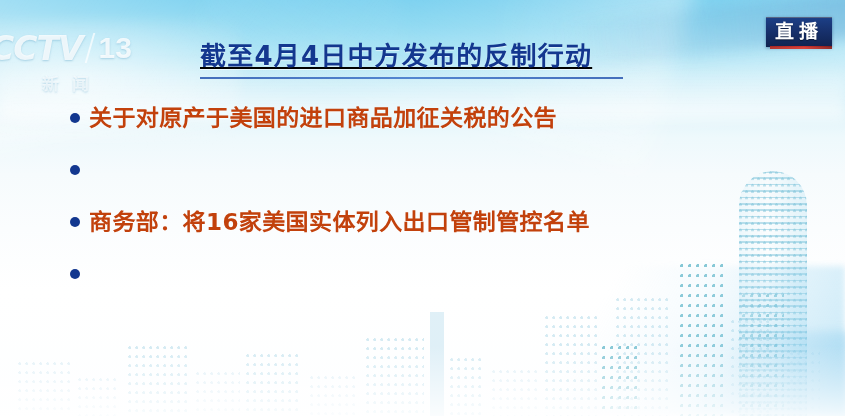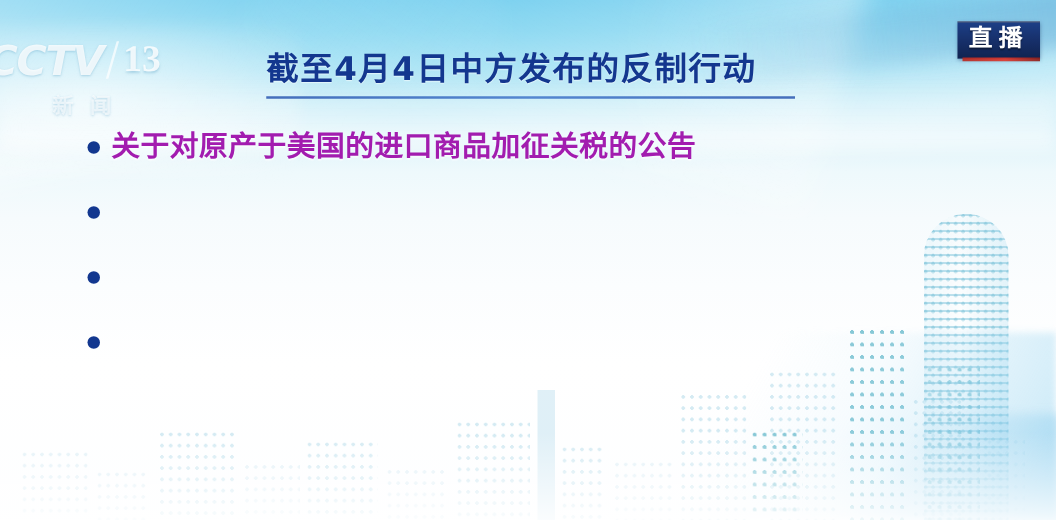--- a/index.html
+++ b/index.html
@@ -193,21 +193,21 @@
   }
   .logo-slash {
     display: inline-block;
     width: 2px;
     height: 30px;
     background: rgba(255,255,255,0.70);
     transform: skewX(-16deg);
     margin: 0 4px 0 2px;
   }
   .logo-13 {
-    font-family: Liberation Serif, serif;
+    font-family: Liberation Sans, sans-serif;
     font-size: 30px;
     font-weight: 700;
     color: rgba(255,255,255,0.82);
     text-shadow: 0 1px 2px rgba(120,180,210,0.5);
     line-height: 1;
   }
   .logo-sub {
     margin-top: 2px;
     padding-left: 52px;
     font-size: 17px;
@@ -244,22 +244,23 @@
     width: 62px;
     height: 3px;
     background: linear-gradient(90deg, #b8281f, #e0352a 55%, #8e1d17);
     opacity: 0.9;
   }
 
   
   .title-wrap {
     position: absolute;
     top: 42px;
-    left: 213px;
+    left: 200px;
     width: 440px;
+    text-decoration: underline;
   }
   .title {
     font-family: "DejaVu Sans", sans-serif;
     font-size: 26px;
     font-weight: 700;
     color: #13378f;
     letter-spacing: 1.2px;
     line-height: 1.1;
     white-space: nowrap;
     text-shadow: 0 1px 1px rgba(255,255,255,0.6);
@@ -290,21 +291,21 @@
     height: 10px;
     border-radius: 50%;
     background: #12378f;
     margin-top: 10px;
     margin-right: 9px;
   }
   .bullet-text {
     font-family: "DejaVu Sans", sans-serif;
     font-size: 23px;
     font-weight: 700;
-    color: #a21caf;
+    color: #c2410c;
     line-height: 30px;
     letter-spacing: 0.4px;
     white-space: nowrap;
     text-shadow: 0 1px 1px rgba(255,255,255,0.55);
   }
 </style>
 </head>
 <body>
 
 <div id="screen">
@@ -366,19 +367,20 @@
   <div class="bullets">
     <div class="bullet-item">
       <span class="bullet-dot"></span>
       <span class="bullet-text">关于对原产于美国的进口商品加征关税的公告</span>
     </div>
     <div class="bullet-item">
       <span class="bullet-dot"></span>
     </div>
     <div class="bullet-item">
       <span class="bullet-dot"></span>
+      <span class="bullet-text">商务部：将16家美国实体列入出口管制管控名单</span>
     </div>
     <div class="bullet-item">
       <span class="bullet-dot"></span>
     </div>
   </div>
 
 </div>
 
 </body></html>

